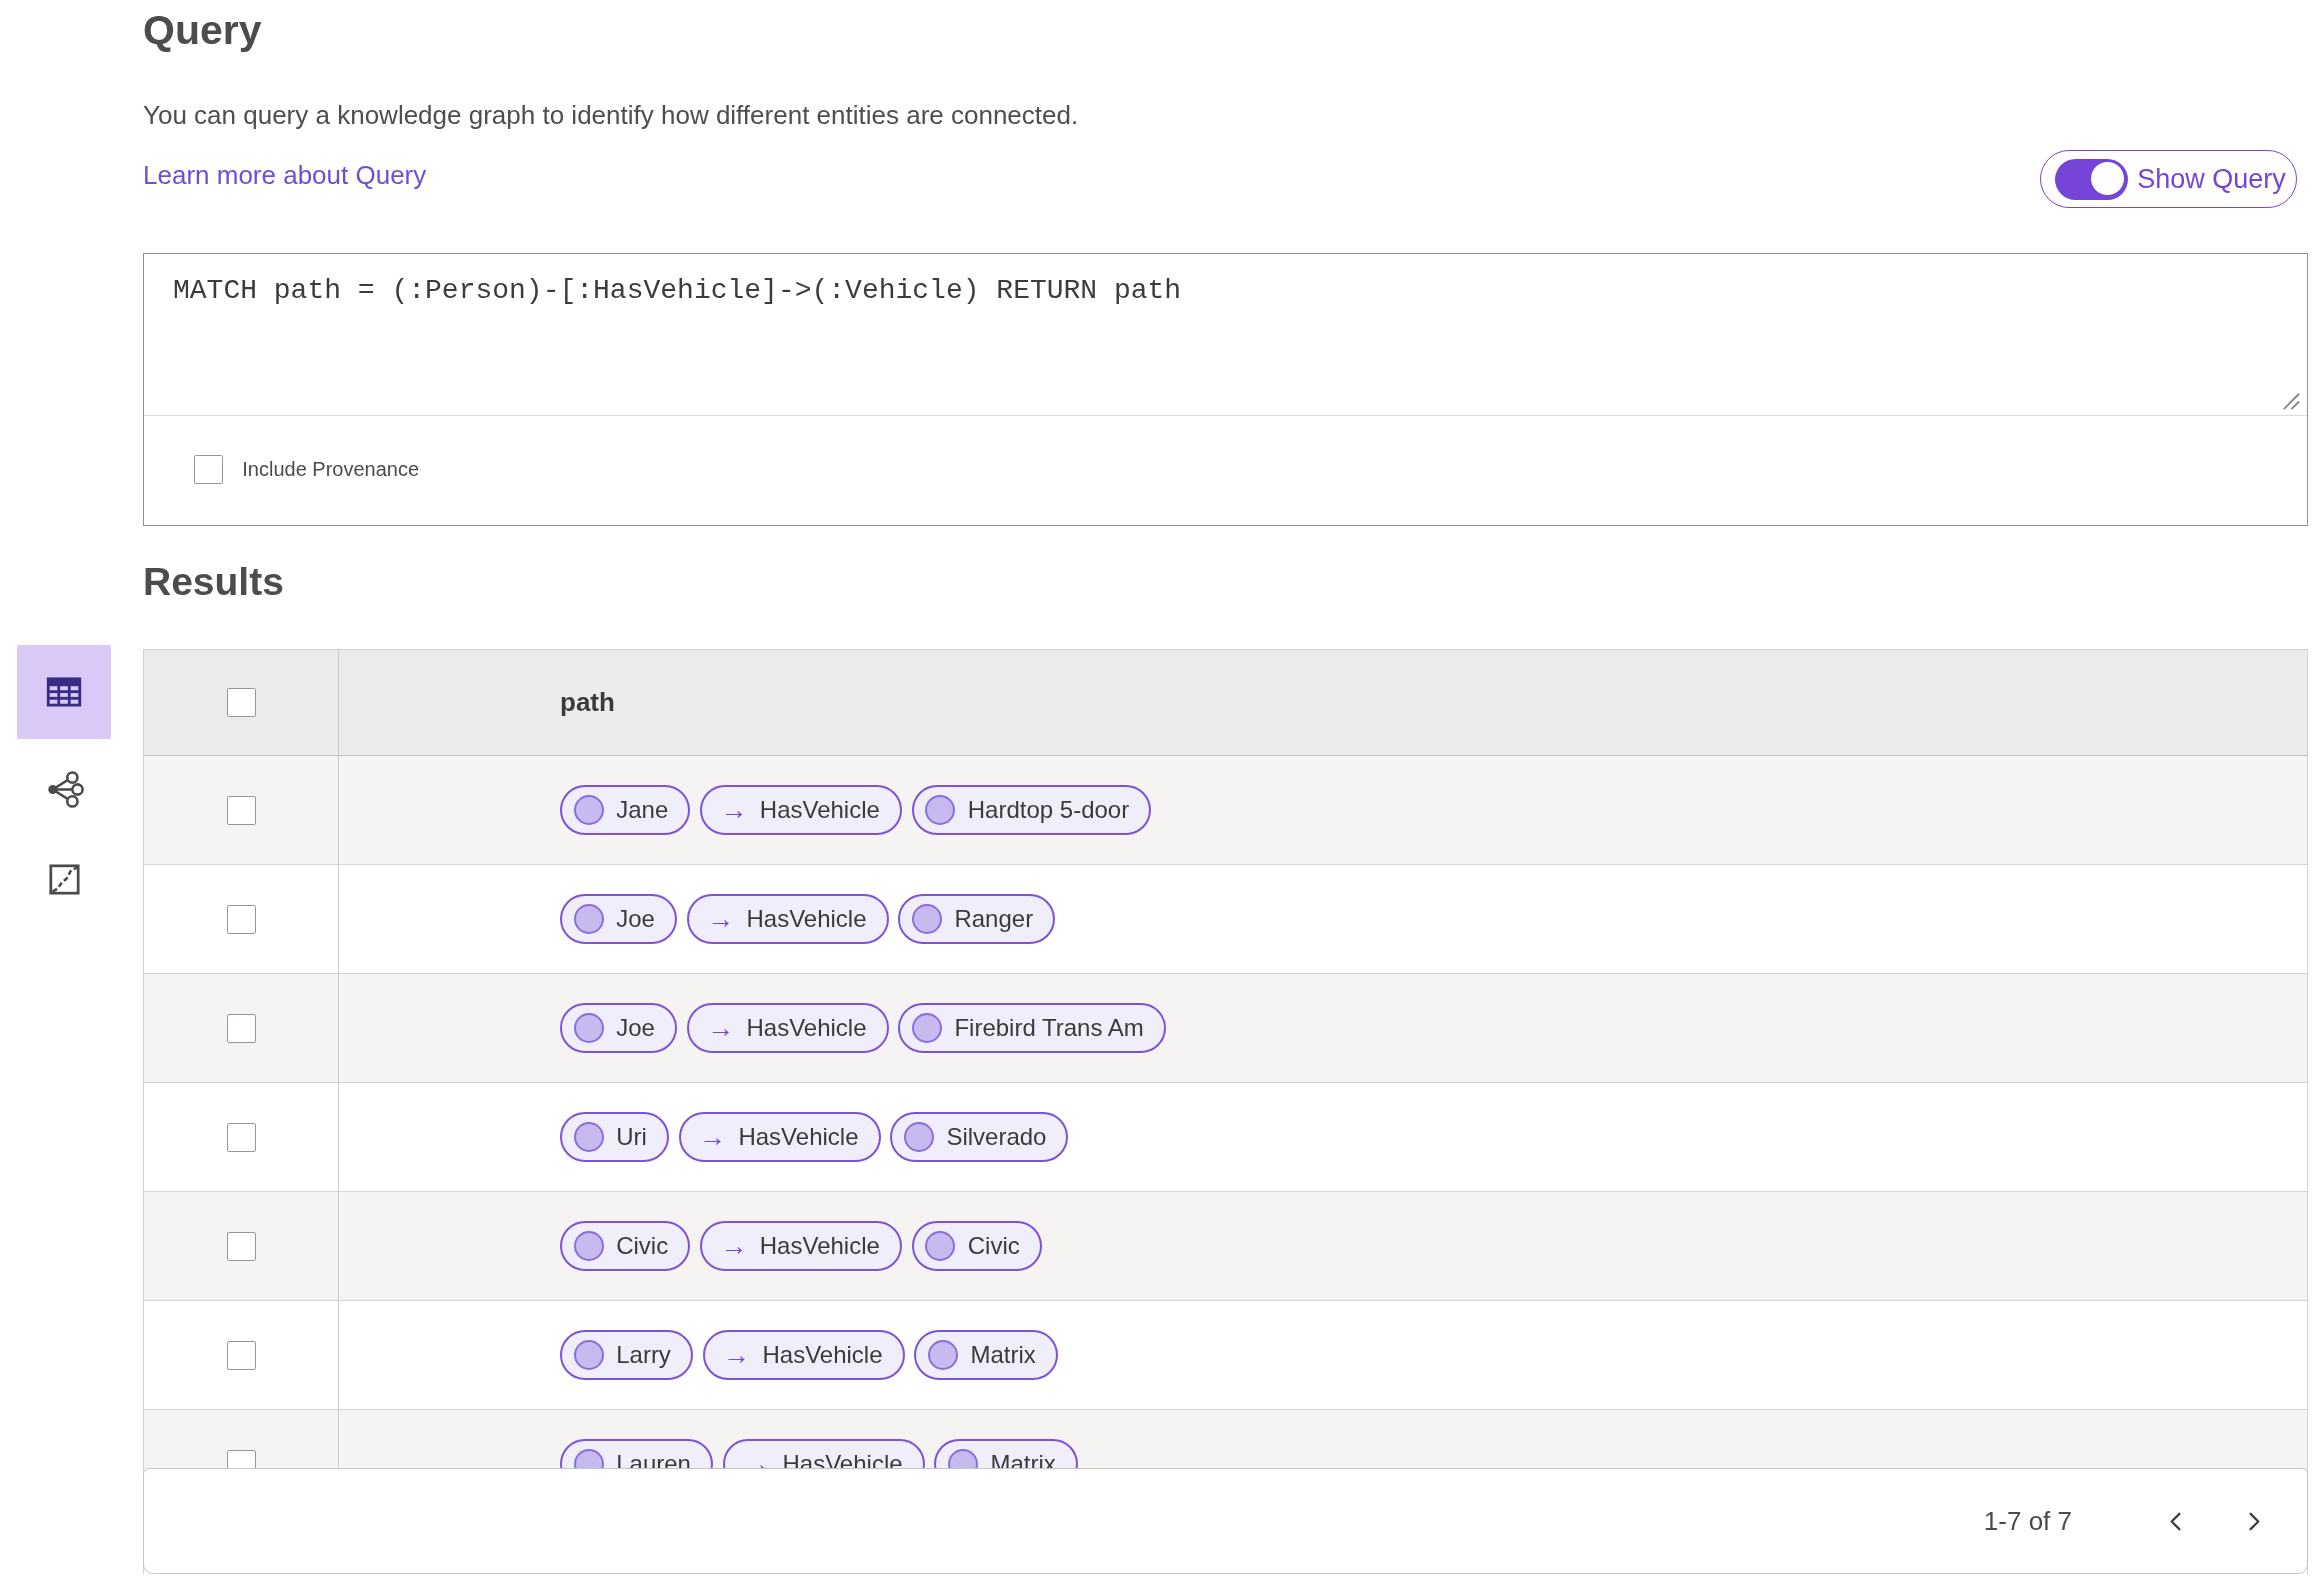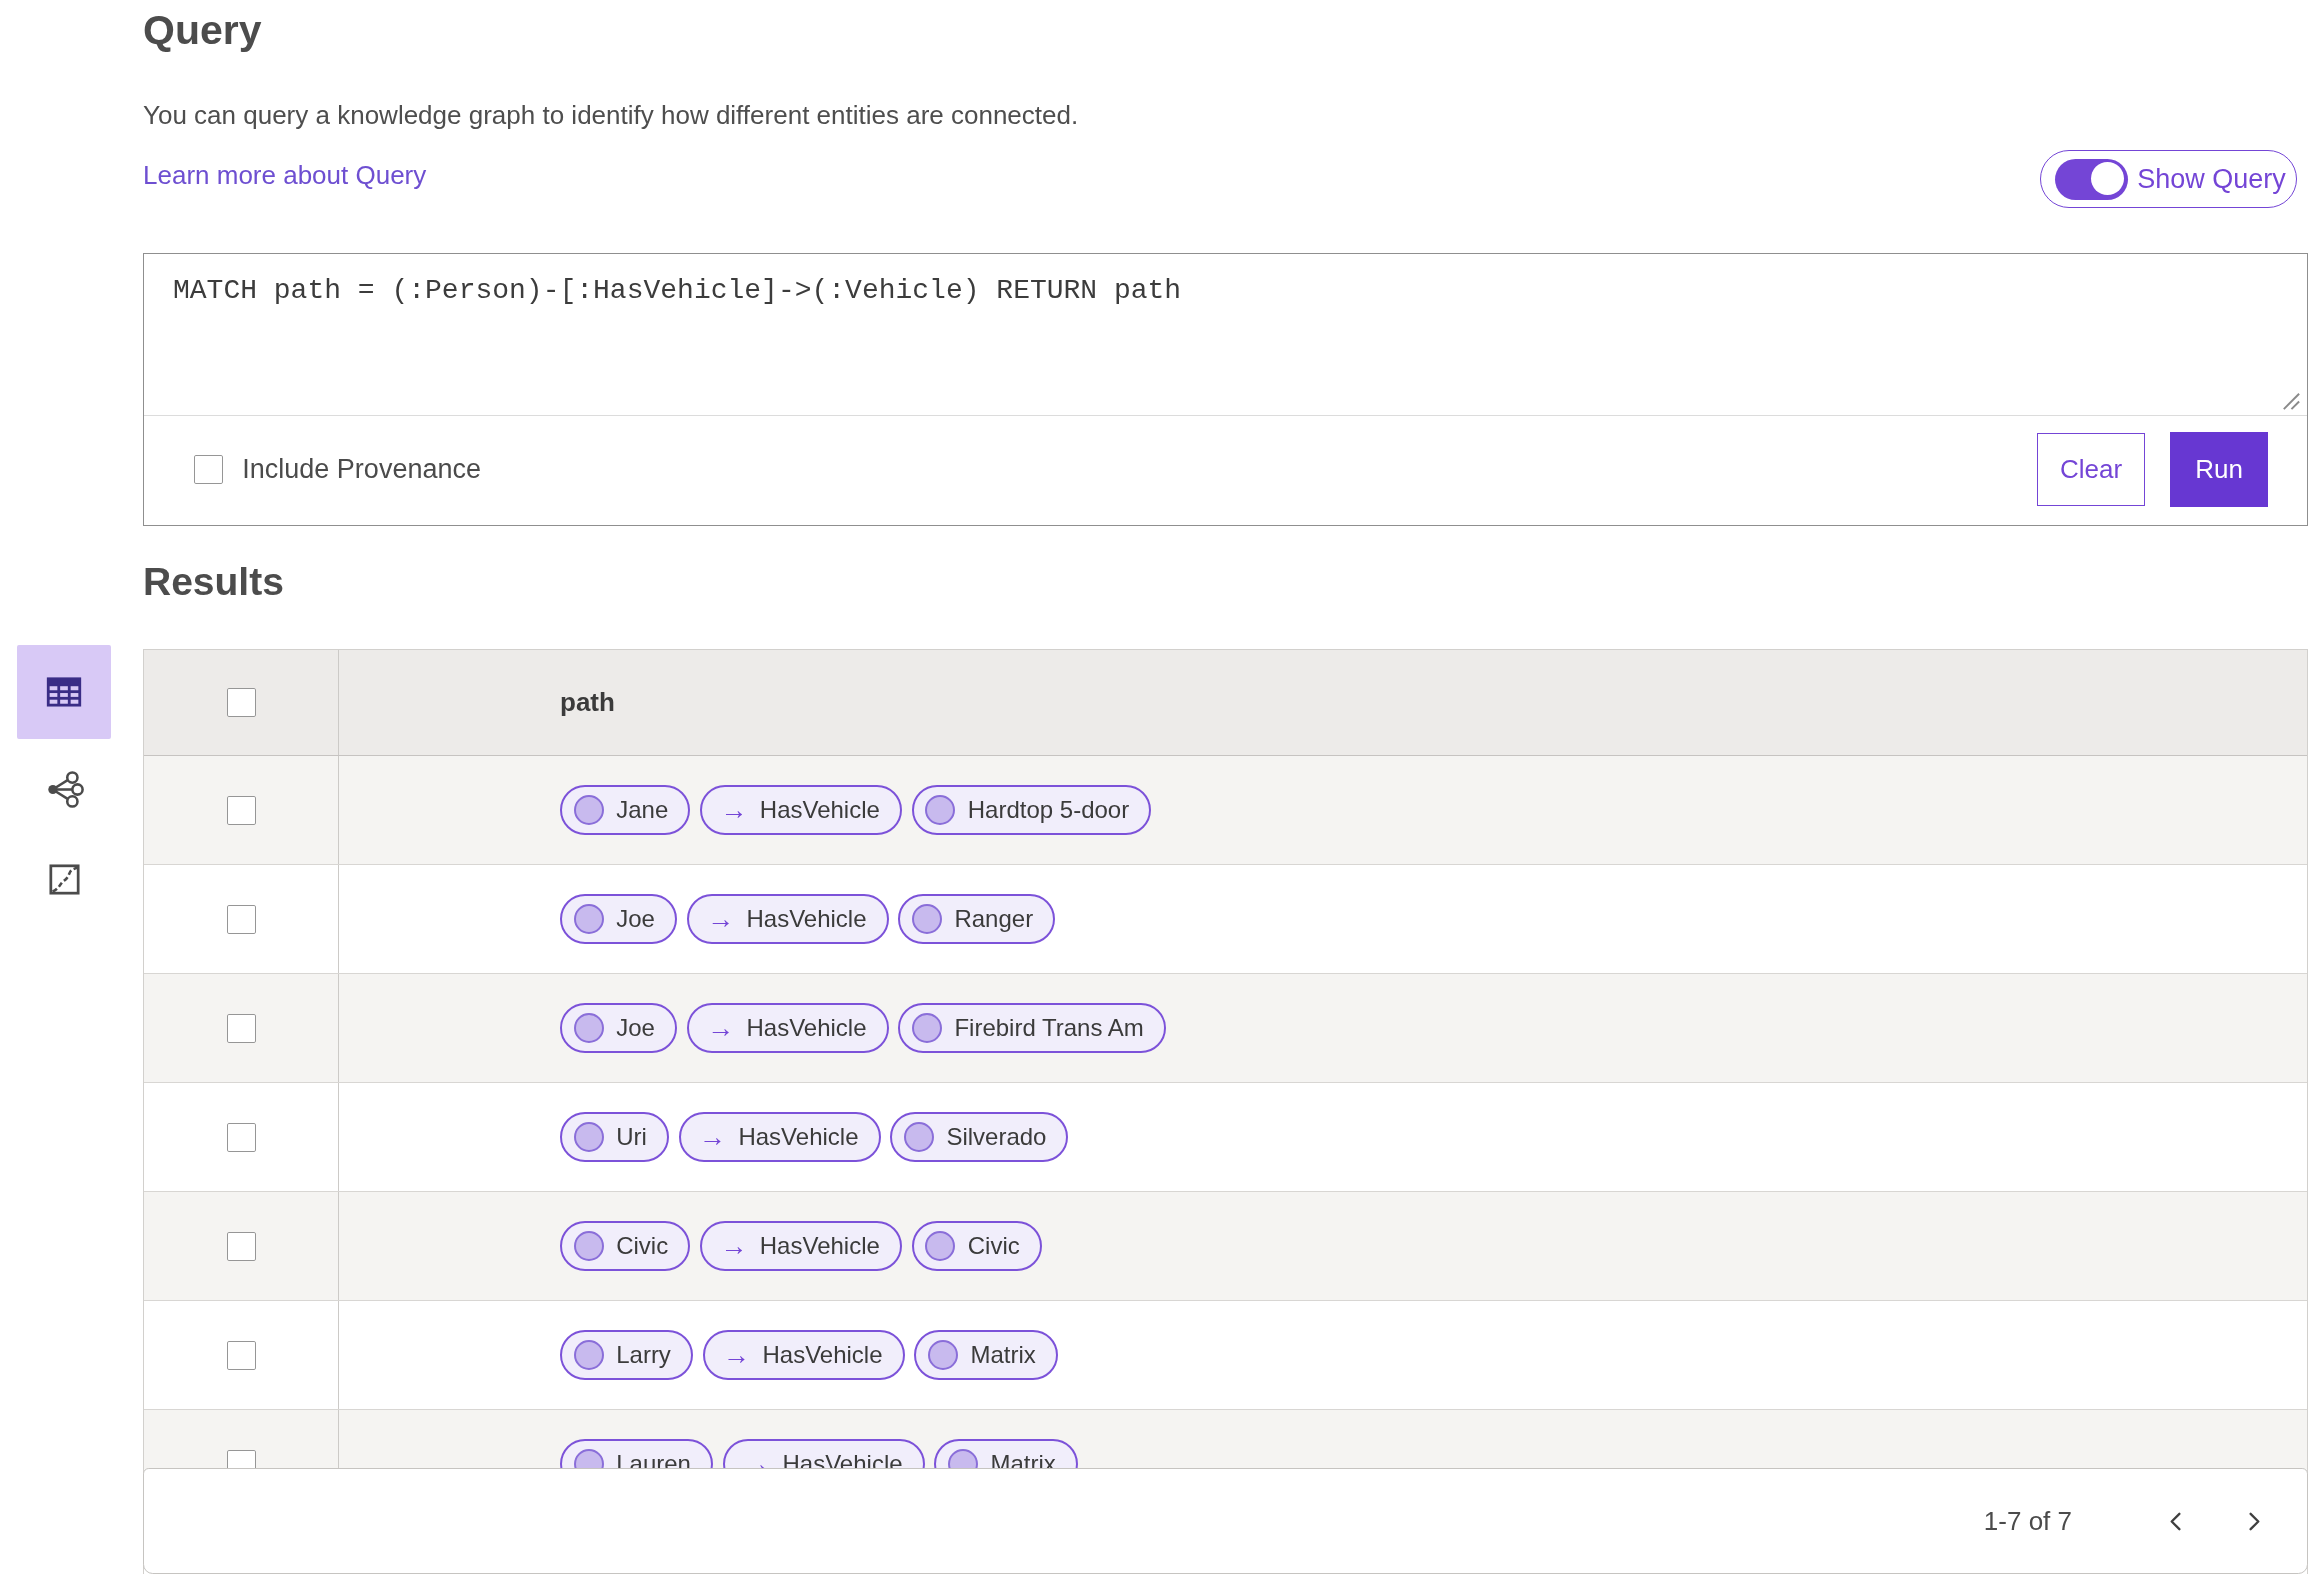--- a/index.html
+++ b/index.html
@@ -32,21 +32,21 @@
   .sq-knob{position:absolute;right:3.9px;top:3.9px;width:33px;height:33px;background:#fff;border-radius:50%;}
   .sq-label{font-size:27px;color:var(--accent);}
 
   .query-panel{position:absolute;left:143px;top:253px;width:2165px;height:273px;border:1.9px solid #8F8F8F;background:#fff;}
   .query-input{display:block;width:100%;height:162px;border:none;border-bottom:1.9px solid #DCDCDC;outline:none;
     resize:none;font-family:"Liberation Mono",monospace;font-size:28px;color:#3C3C3C;padding:21px 29px;background:#fff;}
   .resize-handle{position:absolute;right:4.8px;top:135px;}
   .panel-bar{height:107px;display:flex;align-items:center;justify-content:space-between;padding:0 39px 0 50px;}
   .prov{display:flex;align-items:center;gap:19.3px;cursor:pointer;}
   .checkbox{width:29px;height:29px;border:1.9px solid #969696;border-radius:1.9px;background:#fff;display:inline-block;flex:0 0 auto;}
-  .prov-label{font-size:27px;color:#4B4B4B;}
+  .prov-label{font-size:20px;color:#4B4B4B;}
   .btn-group{display:flex;align-items:center;gap:25px;}
   .btn{font-family:"Liberation Sans",sans-serif;font-size:26px;cursor:pointer;}
   .btn-clear{width:108px;height:73px;background:#fff;border:1.9px solid var(--accent);color:var(--accent);}
   .btn-run{width:98px;height:75px;background:var(--run-bg);border:none;color:#fff;}
 
   
   .results-title{position:absolute;left:143px;top:560px;font-size:39px;font-weight:700;color:#4C4C4C;}
 
   .view-sidebar{position:absolute;left:17.4px;top:645px;width:94px;height:299px;}
   .view-btn{position:absolute;left:0;width:94px;display:flex;align-items:center;justify-content:center;cursor:pointer;background:transparent;border:none;}
@@ -95,24 +95,20 @@
   <div class="query-panel">
     <textarea class="query-input" spellcheck="false" style="">MATCH path = (:Person)-[:HasVehicle]-&gt;(:Vehicle) RETURN path</textarea>
     <svg class="resize-handle" width="23" height="23" viewBox="0 0 24 24">
       <line x1="21" y1="5" x2="5" y2="21" stroke="#8A8A8A" stroke-width="2"></line>
       <line x1="21" y1="13" x2="13" y2="21" stroke="#8A8A8A" stroke-width="2"></line>
     </svg>
     <div class="panel-bar">
       <div class="prov">
         <span class="checkbox"></span>
         <span class="prov-label">Include Provenance</span>
-      </div>
-      <div class="btn-group">
-        <button class="btn btn-clear">Clear</button>
-        <button class="btn btn-run">Run</button>
       </div>
     </div>
   </div>
 
   <h2 class="results-title">Results</h2>
 
   <div class="view-sidebar">
     <button class="view-btn vb1 selected">
       <svg width="42" height="42" viewBox="0 0 24 24" fill="none">
         <rect x="3" y="4.5" width="18" height="15" stroke="#3A2D86" stroke-width="1.6"></rect>

